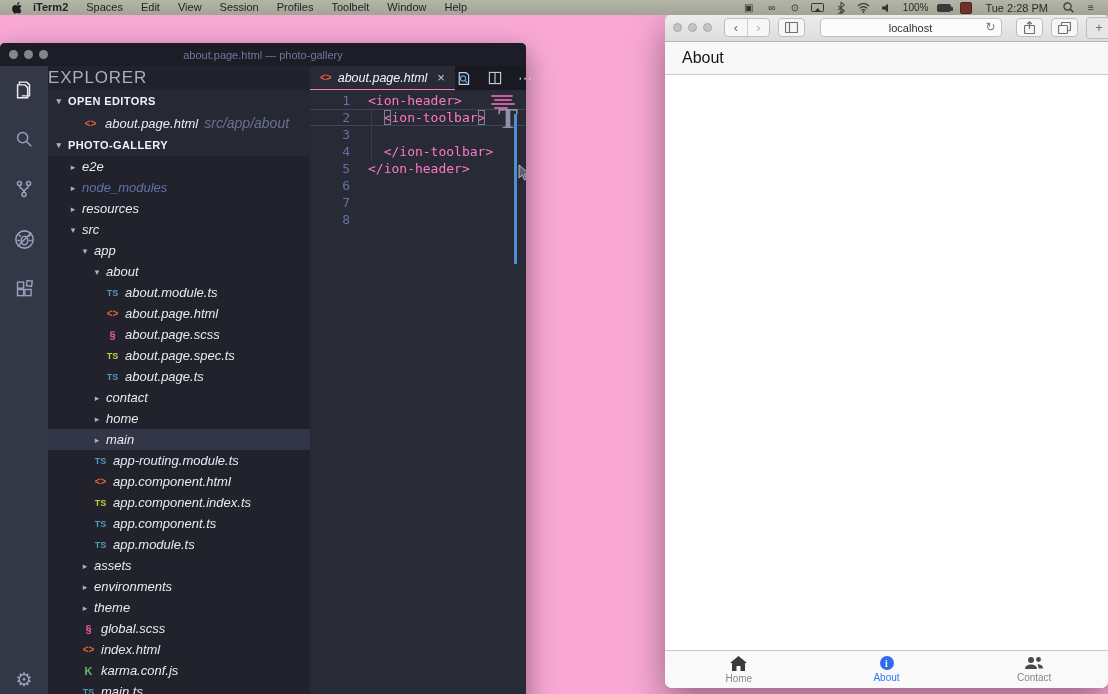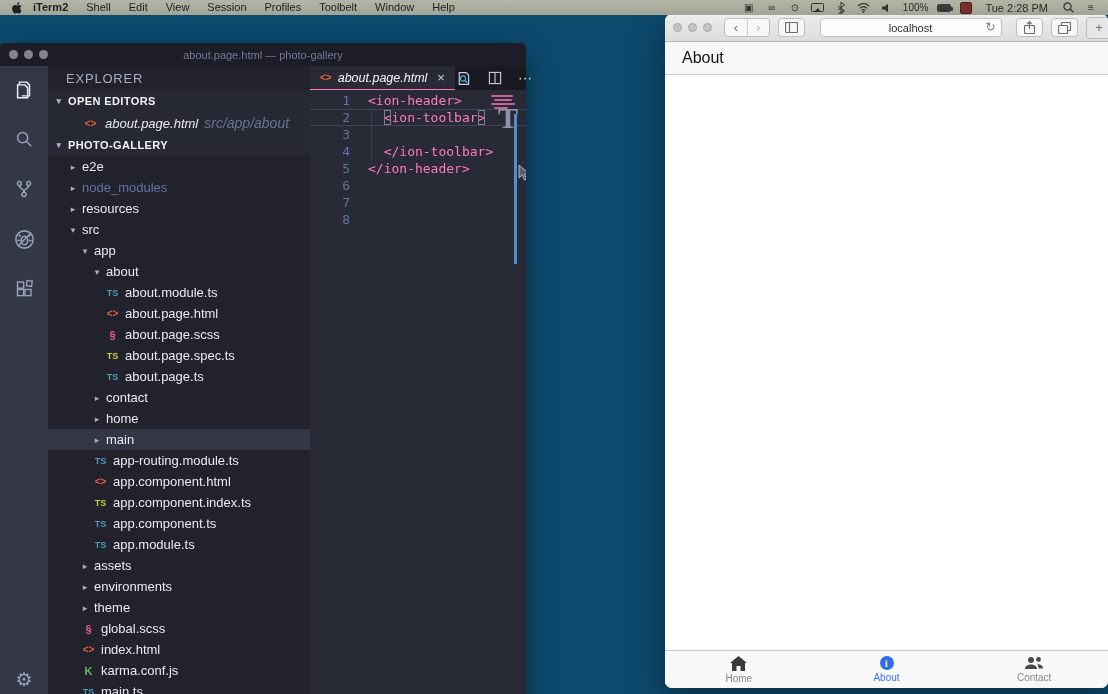--- a/index.html
+++ b/index.html
@@ -1,18 +1,18 @@
 <!DOCTYPE html>
 <html><head>
 <meta charset="utf-8">
 <style>
   * { margin:0; padding:0; box-sizing:border-box; }
   html,body { width:1108px; height:694px; background:#a9ab9e; }
   body { font-family:"Liberation Sans", sans-serif; -webkit-font-smoothing:antialiased; }
-  .screen { position:relative; width:1108px; height:694px; overflow:hidden; background:#0c4a6e; }
+  .screen { position:relative; width:1108px; height:694px; overflow:hidden; background:#f9a8d4; }
 
   
   .menubar { position:absolute; top:0; left:0; right:0; height:15px; background:linear-gradient(#b3b6a7,#a2a596);
              display:flex; align-items:center; font-size:11px; color:#1f1f1f; padding:0 10px; z-index:50; }
   .mb-left { display:flex; align-items:center; }
   .mb-item { padding:0 9px; line-height:15px; }
   .mb-item.app-name { font-weight:bold; }
   .mb-right { margin-left:auto; display:flex; align-items:center; gap:9px; font-size:10px; color:#2a2a2a; }
   .mb-ico { display:inline-flex; align-items:center; justify-content:center; width:14px; height:13px; font-size:10px; color:#333; }
   .mb-ico svg { display:block; }
@@ -31,31 +31,31 @@
   .vs-title { font-size:11px; color:#6f7898; }
   .vs-main { flex:1; display:flex; min-height:0; }
 
   .activitybar { width:48px; flex:none; background:#343746; display:flex; flex-direction:column; align-items:center; padding:10px 0 8px; gap:24px; }
   .ab-icon { width:26px; height:26px; display:flex; align-items:center; justify-content:center; color:#9aa0b8; }
   .ab-icon.active { color:#eceef6; }
   .ab-icon svg { display:block; stroke:currentColor; fill:none; stroke-width:1.6; }
   .ab-gear { margin-top:auto; font-size:19px; color:#9aa0b8; }
 
   .sidebar { width:262px; flex:none; background:#21222c; color:#e9eaf0; display:flex; flex-direction:column; overflow:hidden; }
-  .sb-title { height:24px; flex:none; display:flex; align-items:center; padding-left:18px; font-size:13px; letter-spacing:.8px; color:#a9aec2; }
+  .sb-title { height:24px; flex:none; display:flex; align-items:center; padding-left:0; font-size:17px; letter-spacing:.8px; color:#a9aec2; }
   .sb-section { height:22px; display:flex; align-items:center; padding-left:6px; font-size:11px; font-weight:bold; letter-spacing:.4px; color:#f2f3f8; background:#262834; }
   .sb-section .twisty { margin-right:4px; }
   .twisty { color:#aab0c0; font-size:9px; width:10px; display:inline-block; text-align:center; }
   .oe-item { height:22px; display:flex; align-items:center; padding-left:34px; font-size:13px; background:#262834; }
   .oe-name { font-style:italic; margin:0 6px 0 6px; }
   .oe-path { font-style:italic; font-size:14px; color:#6a7294; }
   .tree { flex:1; overflow:hidden; font-size:13px; }
   .tree-row { height:21px; display:flex; align-items:center; cursor:default; }
   .tree-row.selected { background:#333646; }
-  .tree-row .label { margin-left:4px; }
+  .tree-row .label { margin-left:4px;font-style:italic; }
   .tree-row.dim .label { color:#6272a4; }
   .ficon { width:17px; display:inline-flex; justify-content:center; font-weight:bold; font-size:9px; font-style:normal; }
   .ficon.ts { color:#519aba; } .ficon.ts-spec { color:#cbcb41; } .ficon.html { color:#e3623d; font-size:10px; }
   .ficon.scss { color:#ef5b9c; font-size:11px; } .ficon.karma { color:#66bb6a; font-size:11px; }
 
   .editorcol { flex:1; display:flex; flex-direction:column; background:#282a36; position:relative; min-width:0; }
   .tabbar { height:24px; flex:none; background:#191a21; display:flex; align-items:stretch; }
   .tab { display:flex; align-items:center; padding:0 10px; background:#282a36; border-bottom:1px solid #ff79c6; gap:6px; }
   .tab-icon { color:#e3623d; font-weight:bold; font-size:10px; }
   .tab-label { font-style:italic; font-size:12.5px; color:#f5f6fa; }
@@ -120,21 +120,21 @@
 <div class="screen">
 
   <div class="menubar">
     <div class="mb-left">
       <span class="mb-ico">
         <svg width="11" height="12" viewBox="0 0 11 12">
             <path fill="#1f1f1f" d="M8.2 6.4c0-1.5 1.2-2.2 1.3-2.3-.7-1-1.8-1.2-2.2-1.2-.9-.1-1.8.5-2.2.5-.5 0-1.2-.5-2-.5C2.1 3 1.1 3.6.6 4.6c-1 1.7-.3 4.2.7 5.6.5.7 1 1.4 1.8 1.4.7 0 1-.5 1.9-.5s1.1.5 1.9.5 1.3-.7 1.8-1.4c.6-.8.8-1.6.8-1.6s-1.3-.5-1.3-2.2zM6.7 2c.4-.5.7-1.2.6-1.9-.6 0-1.3.4-1.7.9-.4.4-.7 1.1-.6 1.8.7 0 1.3-.4 1.7-.8z"></path>
           </svg>
       </span>
       <span class="mb-item app-name">iTerm2</span>
-      <span class="mb-item">Shell</span>
+      <span class="mb-item">Spaces</span>
       <span class="mb-item">Edit</span>
       <span class="mb-item">View</span>
       <span class="mb-item">Session</span>
       <span class="mb-item">Profiles</span>
       <span class="mb-item">Toolbelt</span>
       <span class="mb-item">Window</span>
       <span class="mb-item">Help</span>
     </div>
     <div class="mb-right">
       <span class="mb-ico">▣</span>

